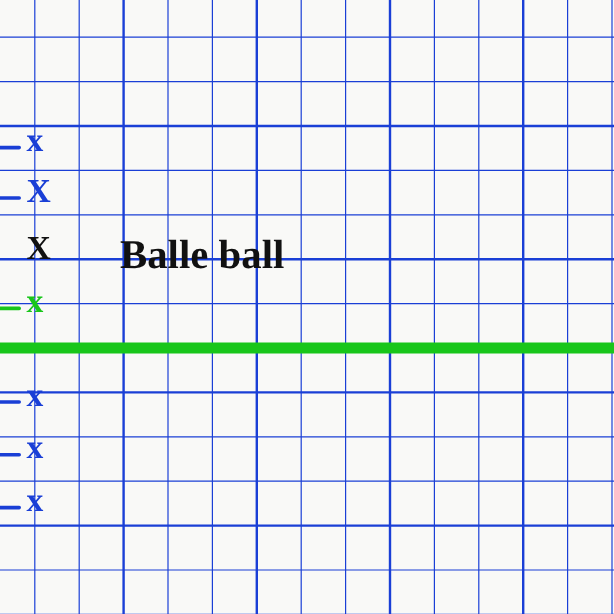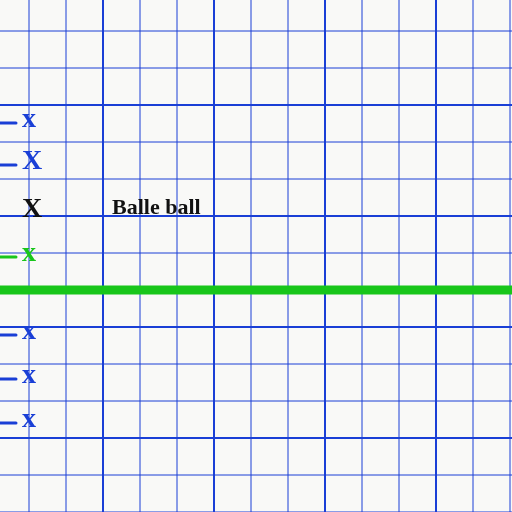--- a/index.html
+++ b/index.html
@@ -43,21 +43,21 @@
       <line x1="-5" y1="401" x2="517" y2="401" stroke="#1a3fd6" stroke-width="1"></line>
       <line x1="-5" y1="438" x2="517" y2="438" stroke="#1a3fd6" stroke-width="2"></line>
       <line x1="-5" y1="475" x2="517" y2="475" stroke="#1a3fd6" stroke-width="1"></line>
       <line x1="-5" y1="512" x2="517" y2="512" stroke="#1a3fd6" stroke-width="1"></line>
     </svg>
 
   <svg id="axis" width="512" height="512">
       <line x1="0" y1="290" x2="512" y2="290" stroke="#18c61a" stroke-width="9" stroke-linecap="round"></line>
     </svg>
 
-  <div class="label" id="mainlabel" style="left: 112px; top: 194px; font-size: 22px;">Balle ball</div>
+  <div class="label" id="mainlabel" style="left: 100px; top: 194px; font-size: 34px;">Balle ball</div>
 
   <div id="ticks">
       <span class="tick" style="left: 22px; top: 102px; color: rgb(26, 63, 214); font-size: 28px;">x</span>
       <span class="tick" style="left: 22px; top: 144px; color: rgb(26, 63, 214); font-size: 28px;">X</span>
       <span class="tick" style="left: 22px; top: 192px; color: rgb(17, 17, 17); font-size: 28px;">X</span>
       <span class="tick" style="left: 22px; top: 236px; color: rgb(24, 198, 26); font-size: 28px;">x</span>
       <span class="tick" style="left: 22px; top: 314px; color: rgb(26, 63, 214); font-size: 28px;">x</span>
       <span class="tick" style="left: 22px; top: 358px; color: rgb(26, 63, 214); font-size: 28px;">x</span>
       <span class="tick" style="left: 22px; top: 402px; color: rgb(26, 63, 214); font-size: 28px;">x</span>
     </div>

